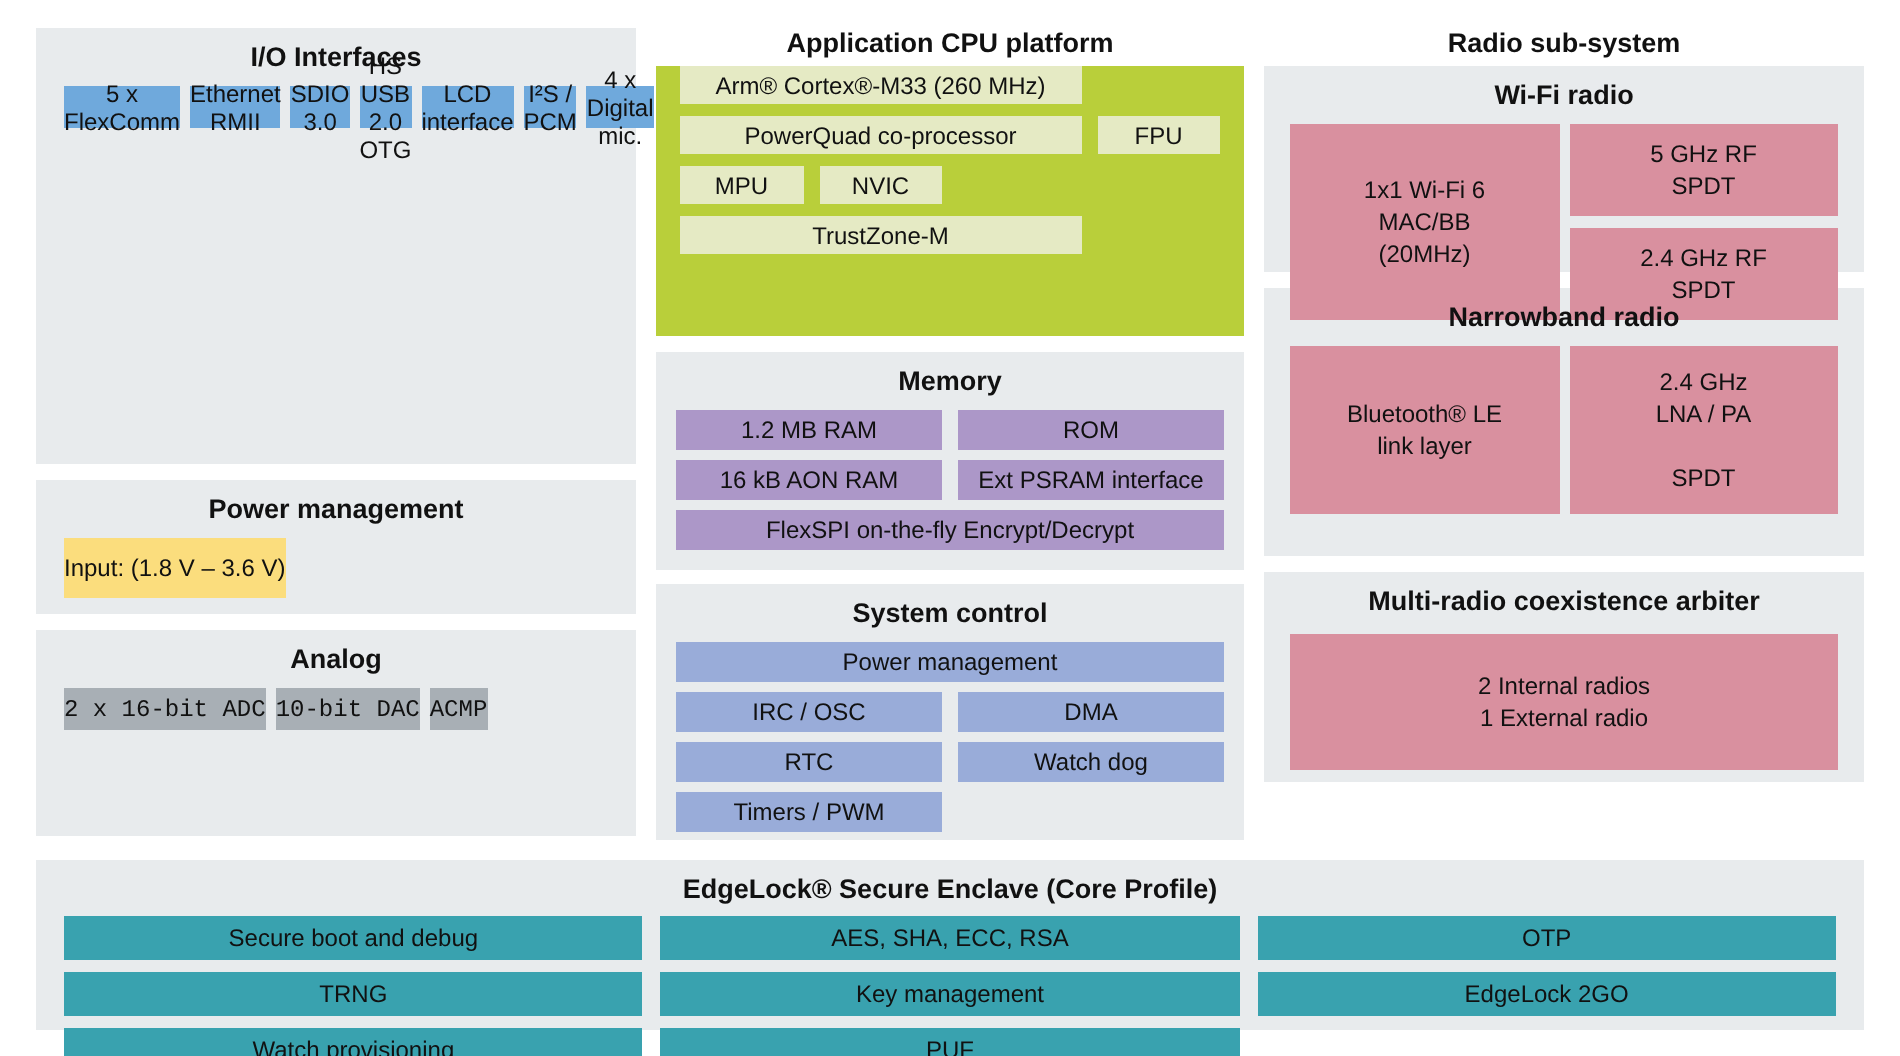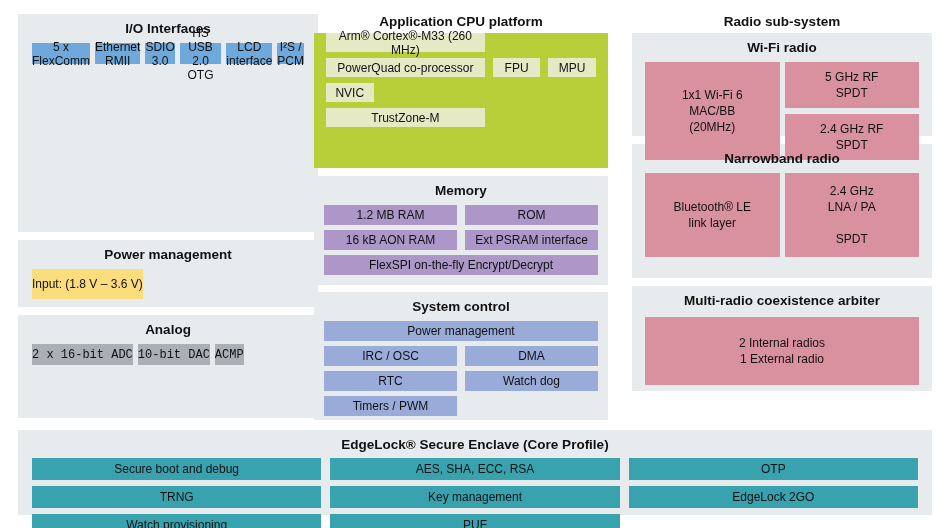--- a/index.html
+++ b/index.html
@@ -1,21 +1,21 @@
 <!DOCTYPE html>
 <html><head>
 <meta charset="utf-8">
 <style>
   html,body { margin:0; padding:0; background:#ffffff; }
   body { font-family:"Liberation Sans", sans-serif; color:#111; }
   #root { position:relative; width:950px; height:528px; background:#ffffff; overflow:hidden; }
 
   .col { position:absolute; top:14px; }
   .col-left  { left:18px;  width:300px; }
-  .col-mid   { left:314px; width:294px; }
+  .col-mid   { left:328px; width:294px; }
   .col-right { left:632px; width:300px; }
 
   .col-title { height:19px; font-size:13.5px; font-weight:bold; text-align:center; }
 
   .panel { background:#E8EBED; box-sizing:border-box; }
   .ptitle { font-size:13.5px; font-weight:bold; text-align:center; padding:7px 0 7px; }
 
   .bars { display:flex; flex-direction:row; gap:5px; padding:0 14px; }
   .bar  { height:21px; display:flex; align-items:center; justify-content:center;
           font-size:12px; text-align:center; }
@@ -27,21 +27,21 @@
   .bar-purple { background:#AC97C8; height:20px; }
   .bar-peri   { background:#99ACD9; height:20px; }
   .bar-teal   { background:#39A2AF; height:22px; }
 
   .panel-io     { height:218px; margin-bottom:8px; }
   .panel-power  { height:67px;  margin-bottom:8px; }
   .panel-analog { height:103px; }
 
   .panel-core   { background:#B9CF3A; height:135px; margin-bottom:8px; }
   .panel-core .ptitle { padding-top:8px; }
-  .grid3 { display:grid; grid-template-columns:1fr 1fr 1fr 1fr 1fr; gap:6px 8px; padding:0 12px; }
+  .grid3 { display:grid; grid-template-columns:1fr 1fr 1fr 1fr; gap:6px 8px; padding:0 12px; }
   .span3 { grid-column:1 / span 3; }
 
   .panel-memory { height:109px; margin-bottom:7px; }
   .panel-system { height:128px; }
   .grid2 { display:grid; grid-template-columns:1fr 1fr; gap:5px 8px; padding:0 10px; }
   .span2 { grid-column:1 / span 2; }
   .cell-empty { background:transparent; }
 
   .panel-wifi   { height:103px; margin-bottom:8px; }
   .panel-narrow { height:134px; margin-bottom:8px; }
@@ -68,20 +68,21 @@
   <div class="col col-left">
     <div class="panel panel-io">
       <div class="ptitle">I/O Interfaces</div>
       <div class="bars">
         <div class="bar bar-blue">5 x FlexComm</div>
         <div class="bar bar-blue">Ethernet RMII</div>
         <div class="bar bar-blue">SDIO 3.0</div>
         <div class="bar bar-blue">HS USB 2.0 OTG</div>
         <div class="bar bar-blue">LCD interface</div>
         <div class="bar bar-blue">I²S / PCM</div>
+        <div class="bar bar-blue">4 x Digital mic.</div>
       </div>
     </div>
 
     <div class="panel panel-power">
       <div class="ptitle">Power management</div>
       <div class="bars">
         <div class="bar bar-yellow">Input: (1.8 V – 3.6 V)</div>
       </div>
     </div>
 

